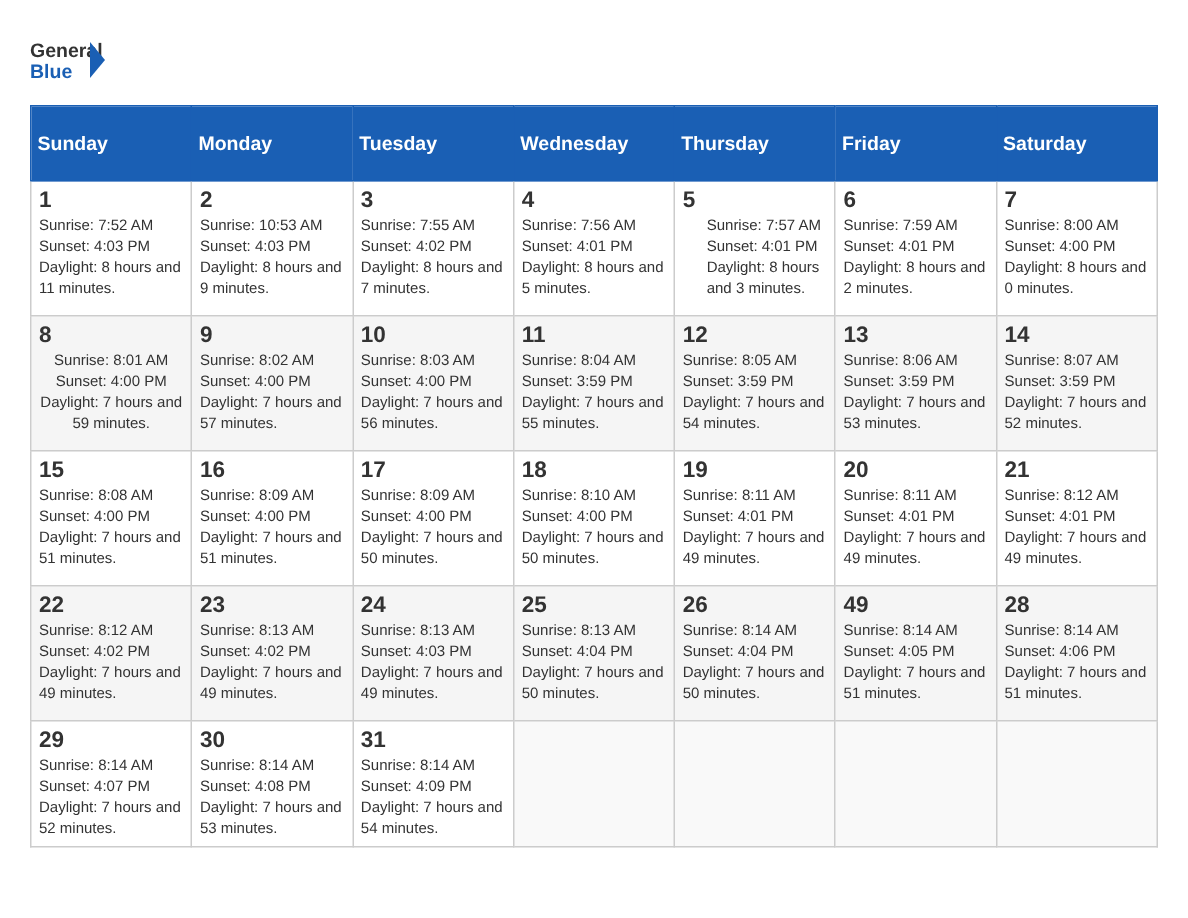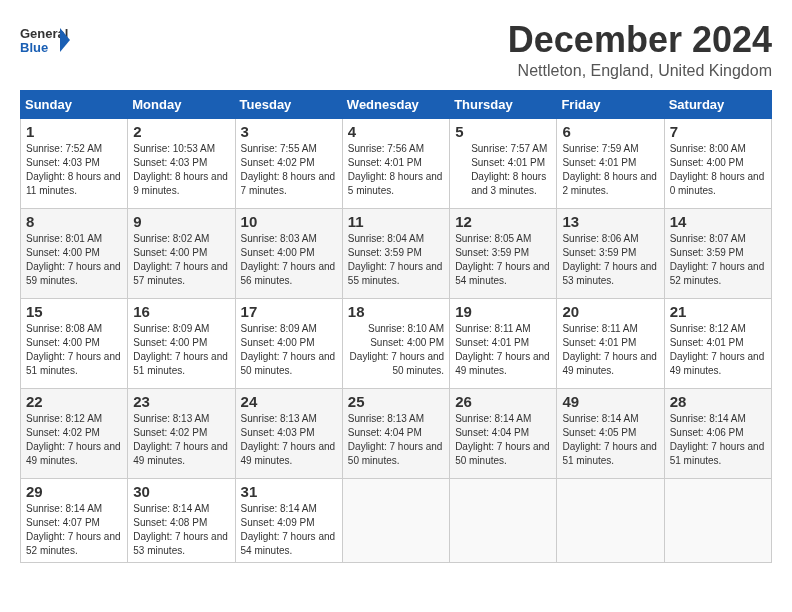--- a/index.html
+++ b/index.html
@@ -36,21 +36,21 @@
       margin-top: 2px;
     }
     table {
       width: 100%;
       border-collapse: collapse;
       font-size: 11px;
     }
     thead th {
       background-color: #1a5fb4;
       color: #fff;
-      padding: 6px 4px;
+      padding: 17px 4px;
       text-align: left;
       font-size: 13px;
       font-weight: bold;
       border: 1px solid #1a5fb4;
     }
     tbody td {
       border: 1px solid #ccc;
       vertical-align: top;
       padding: 4px 5px;
       width: 14.28%;
@@ -84,24 +84,20 @@
 <body>
 
 <div class="header">
   <div class="logo">
       <svg width="50" height="40" viewBox="0 0 50 40">
         <text x="0" y="18" font-size="13" font-weight="bold" fill="#333" font-family="Arial">General</text>
         <text x="0" y="32" font-size="13" font-weight="bold" fill="#1a5fb4" font-family="Arial">Blue</text>
         <polygon points="40,8 50,20 40,32" fill="#1a5fb4"></polygon>
       </svg>
     </div>
-  <div class="title-block">
-    <div class="calendar-title">December 2024</div>
-    <div class="calendar-subtitle">Nettleton, England, United Kingdom</div>
-  </div>
 </div>
 
 <table>
   <thead>
     <tr>
     <th>Sunday</th>
         <th>Monday</th>
         <th>Tuesday</th>
         <th>Wednesday</th>
         <th>Thursday</th>
@@ -150,21 +146,21 @@
         <td>
           <span class="day-number">7</span>
           <div class="day-info" style="white-space: pre-line;">Sunrise: 8:00 AM
 Sunset: 4:00 PM
 Daylight: 8 hours and 0 minutes.</div>
         </td>
       </tr>
       <tr>
         <td>
           <span class="day-number">8</span>
-          <div class="day-info" style="white-space: pre-line;">Sunrise: 8:01 AM
+          <div class="day-info" style="white-space: pre-line; text-align: center;">Sunrise: 8:01 AM
 Sunset: 4:00 PM
 Daylight: 7 hours and 59 minutes.</div>
         </td>
         <td>
           <span class="day-number">9</span>
           <div class="day-info" style="white-space: pre-line;">Sunrise: 8:02 AM
 Sunset: 4:00 PM
 Daylight: 7 hours and 57 minutes.</div>
         </td>
         <td>
@@ -212,21 +208,21 @@
 Daylight: 7 hours and 51 minutes.</div>
         </td>
         <td>
           <span class="day-number">17</span>
           <div class="day-info" style="white-space: pre-line;">Sunrise: 8:09 AM
 Sunset: 4:00 PM
 Daylight: 7 hours and 50 minutes.</div>
         </td>
         <td>
           <span class="day-number">18</span>
-          <div class="day-info" style="white-space: pre-line; text-align: right;">Sunrise: 8:10 AM
+          <div class="day-info" style="white-space: pre-line;">Sunrise: 8:10 AM
 Sunset: 4:00 PM
 Daylight: 7 hours and 50 minutes.</div>
         </td>
         <td>
           <span class="day-number">19</span>
           <div class="day-info" style="white-space: pre-line;">Sunrise: 8:11 AM
 Sunset: 4:01 PM
 Daylight: 7 hours and 49 minutes.</div>
         </td>
         <td>

